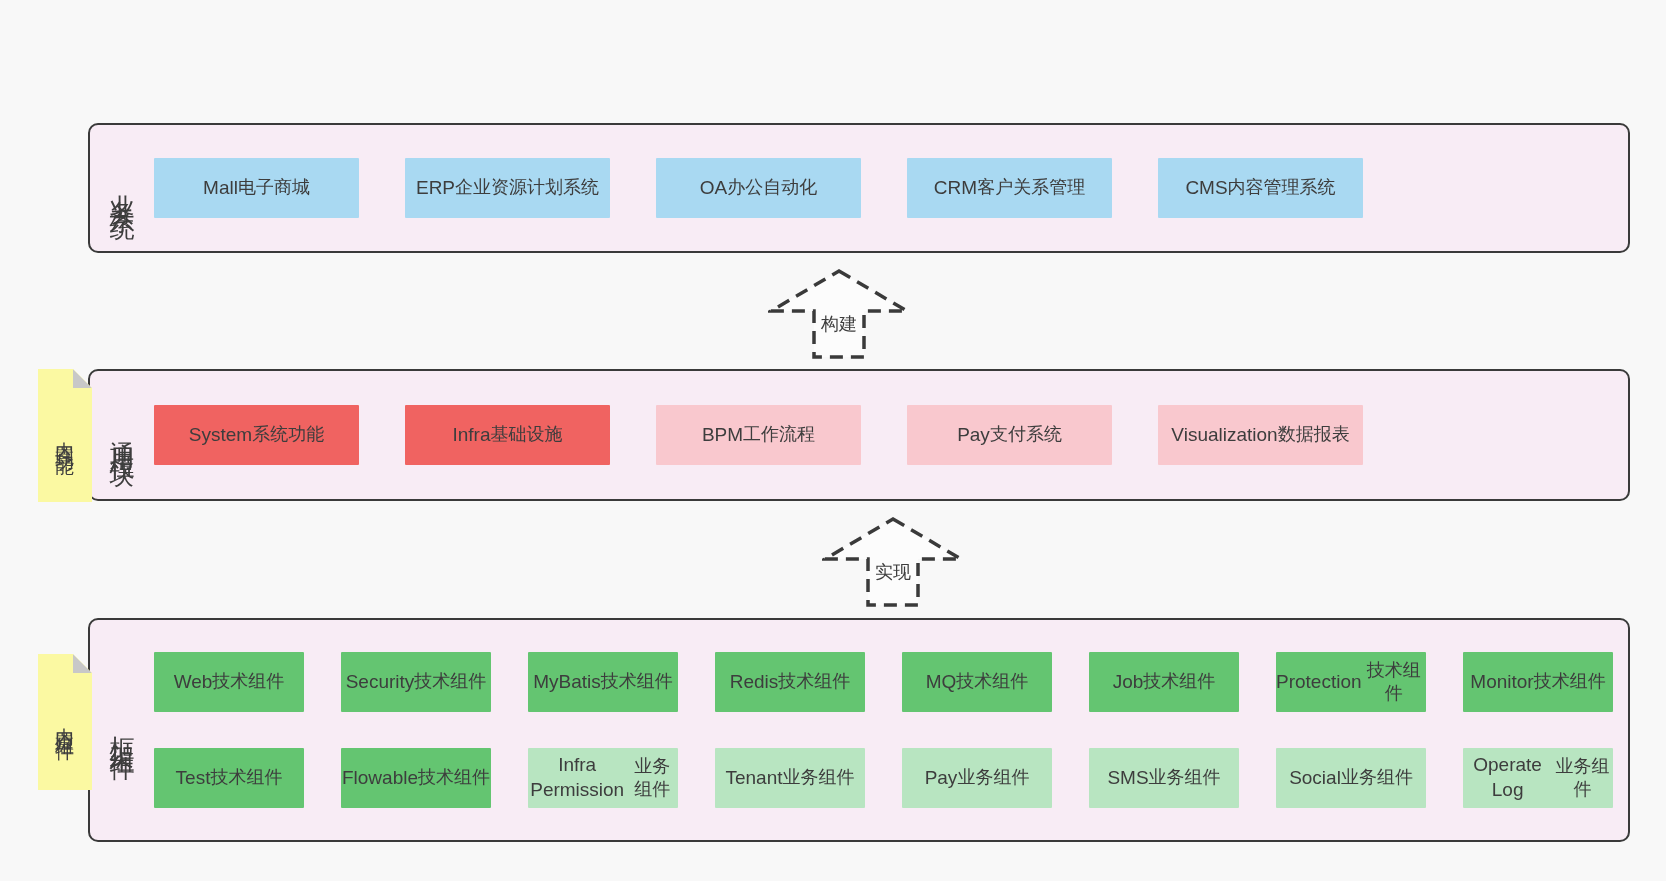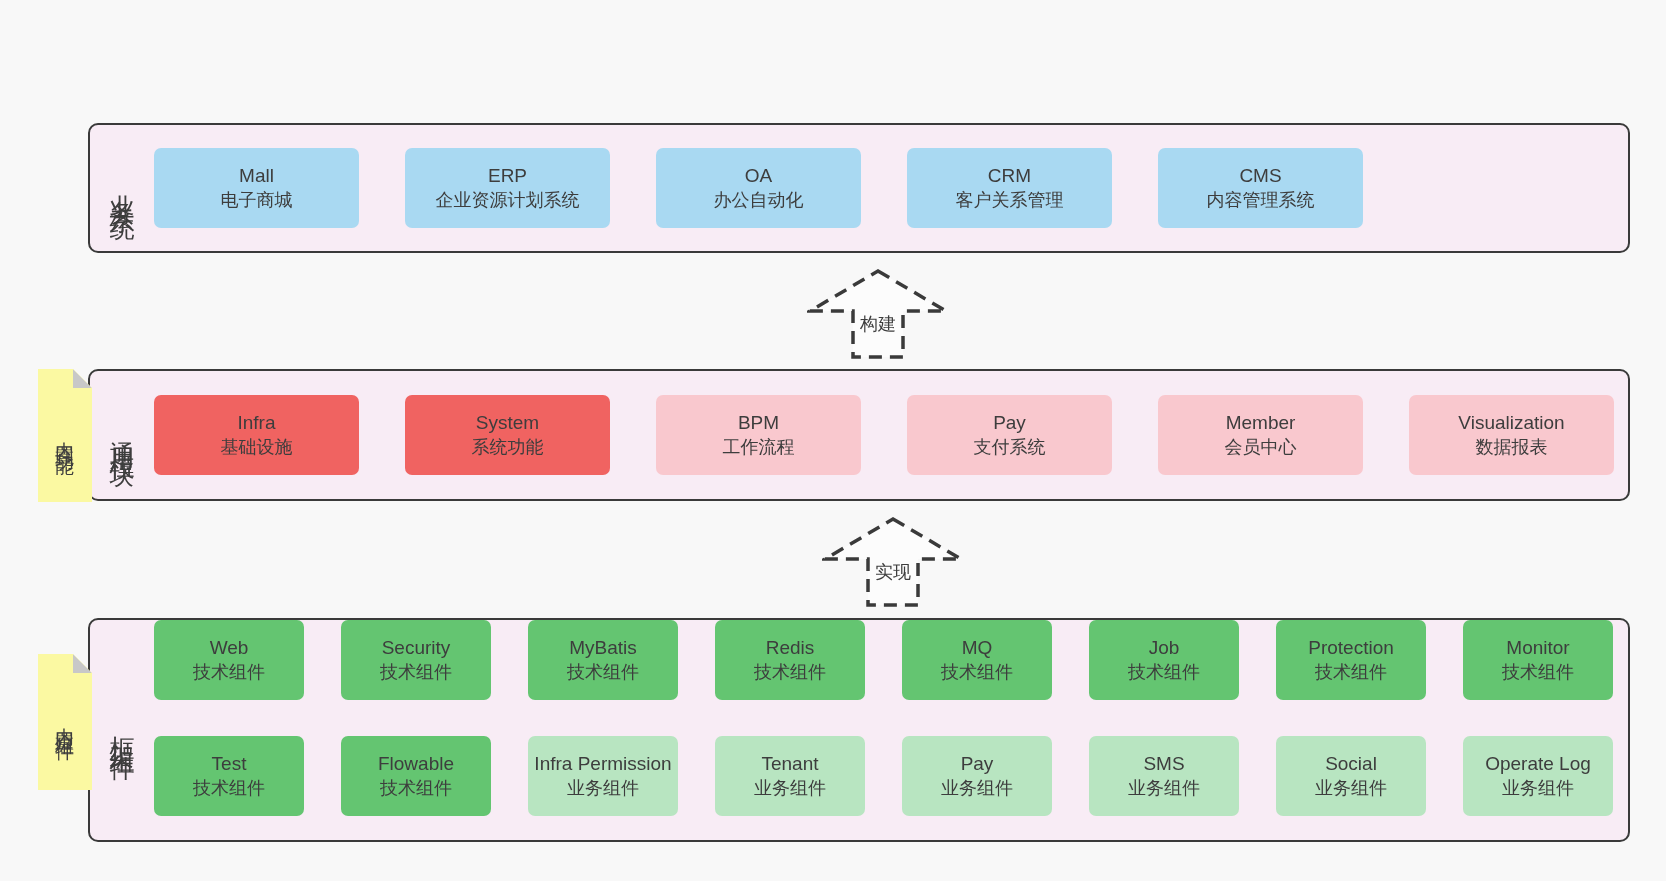--- a/index.html
+++ b/index.html
@@ -21,25 +21,25 @@
   }
   .layer-1{top:123px;height:130px;}
   .layer-2{top:369px;height:132px;}
   .layer-3{top:618px;height:224px;}
   .layer-label{width:64px;display:flex;align-items:center;justify-content:center;flex:none;}
   .layer-label span{
     writing-mode:vertical-rl;text-orientation:upright;
     font-size:25px;letter-spacing:7px;color:var(--text);line-height:1;
   }
   .boxes{flex:1;display:flex;align-items:center;gap:46px;}
-  .rows{flex:1;display:flex;flex-direction:column;justify-content:flex-start;gap:36px;}
+  .rows{flex:1;display:flex;flex-direction:column;justify-content:center;gap:36px;}
   .row{display:flex;gap:37px;}
   .box{
-    width:205px;height:80px;border-radius:7px;flex:none;
-    display:flex;flex-direction:column;align-items:center;justify-content:center;
+    width:205px;height:60px;border-radius:1px;flex:none;
+    display:flex;align-items:center;justify-content:center;
     text-align:center;line-height:1.3;
   }
   .layer-3 .box{width:150px;}
   .box .name{font-size:19px;}
   .box .sub{font-size:18px;}
   .blue{background:var(--blue);}
   .red{background:var(--red);}
   .pink{background:var(--pink);}
   .green{background:var(--green);}
   .green-light{background:var(--green-light);}
@@ -53,21 +53,21 @@
   .note-2{top:654px;height:136px;}
   .note .fold{
     position:absolute;top:0;right:0;width:19px;height:19px;
     background:var(--note-fold);clip-path:polygon(0 0,100% 100%,0 100%);
   }
   .note span{
     writing-mode:vertical-rl;text-orientation:upright;
     font-size:19px;letter-spacing:5px;color:var(--text);line-height:1;
   }
   .arrow{position:absolute;width:142px;height:92px;z-index:2;}
-  .arrow-1{left:807px;top:268px;}
+  .arrow-1{left:768px;top:268px;}
   .arrow-2{left:822px;top:516px;}
   .arrow svg{display:block;width:142px;height:92px;}
   .arrow polygon{
     fill:var(--arrow-fill);stroke:var(--line);stroke-width:3.5;
     stroke-dasharray:13 8;
   }
   .arrow-label{
     position:absolute;left:50%;top:44px;transform:translateX(-50%);
     background:var(--arrow-fill);padding:0 3px;font-size:18px;color:var(--text);
     white-space:nowrap;
@@ -115,38 +115,34 @@
   <div class="fold"></div>
   <span>内置功能</span>
 </div>
 
 <div class="layer layer-2">
   <div class="layer-label">
     <span>通用模块</span>
   </div>
   <div class="boxes">
     <div class="box red">
+      <span class="name">System</span>
+      <span class="sub">系统功能</span>
+    </div>
+    <div class="box red">
       <span class="name">Infra</span>
       <span class="sub">基础设施</span>
-    </div>
-    <div class="box red">
-      <span class="name">System</span>
-      <span class="sub">系统功能</span>
     </div>
     <div class="box pink">
       <span class="name">BPM</span>
       <span class="sub">工作流程</span>
     </div>
     <div class="box pink">
       <span class="name">Pay</span>
       <span class="sub">支付系统</span>
-    </div>
-    <div class="box pink">
-      <span class="name">Member</span>
-      <span class="sub">会员中心</span>
     </div>
     <div class="box pink">
       <span class="name">Visualization</span>
       <span class="sub">数据报表</span>
     </div>
   </div>
 </div>
 
 <div class="arrow arrow-2">
   <svg viewBox="0 0 142 92">

